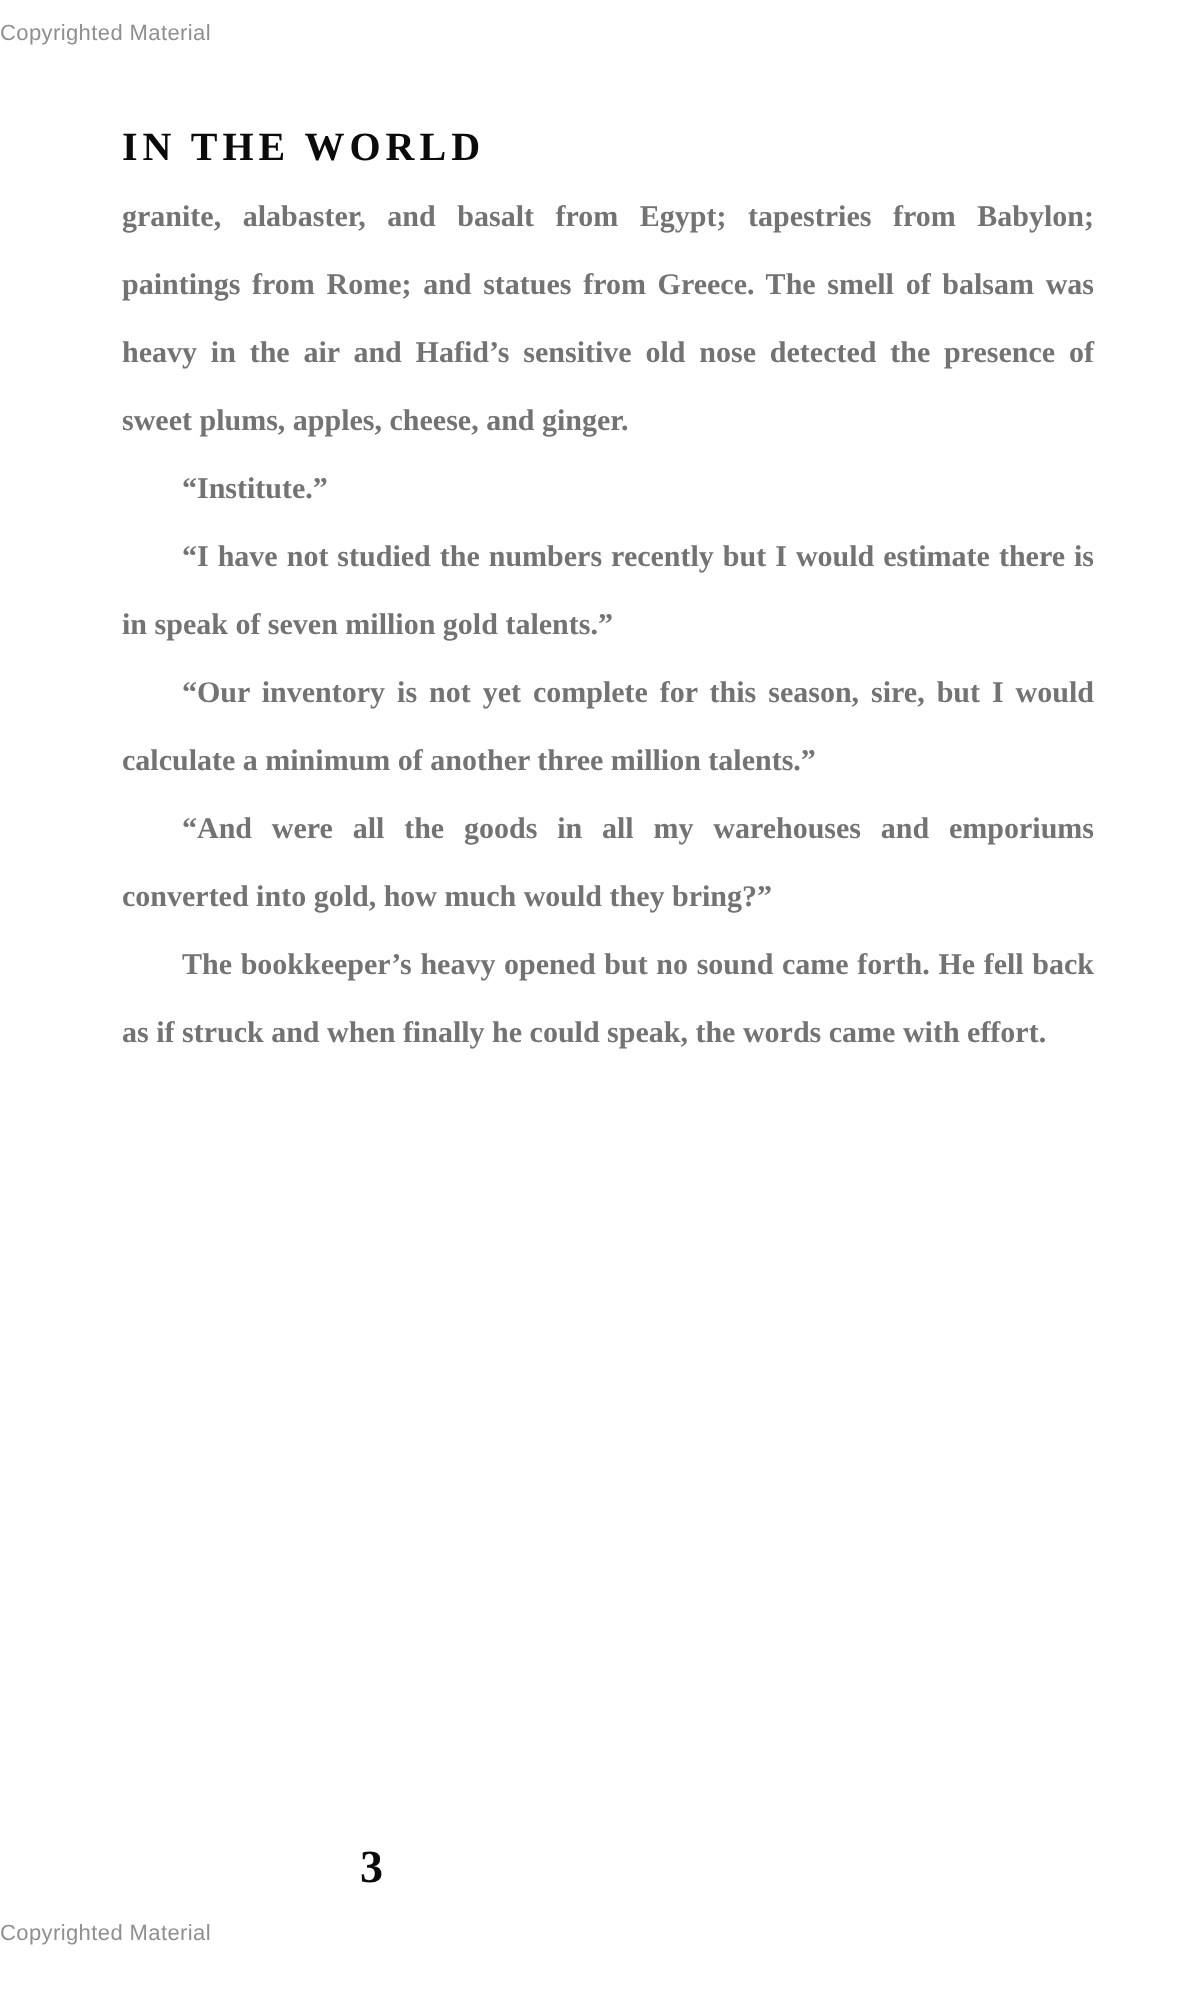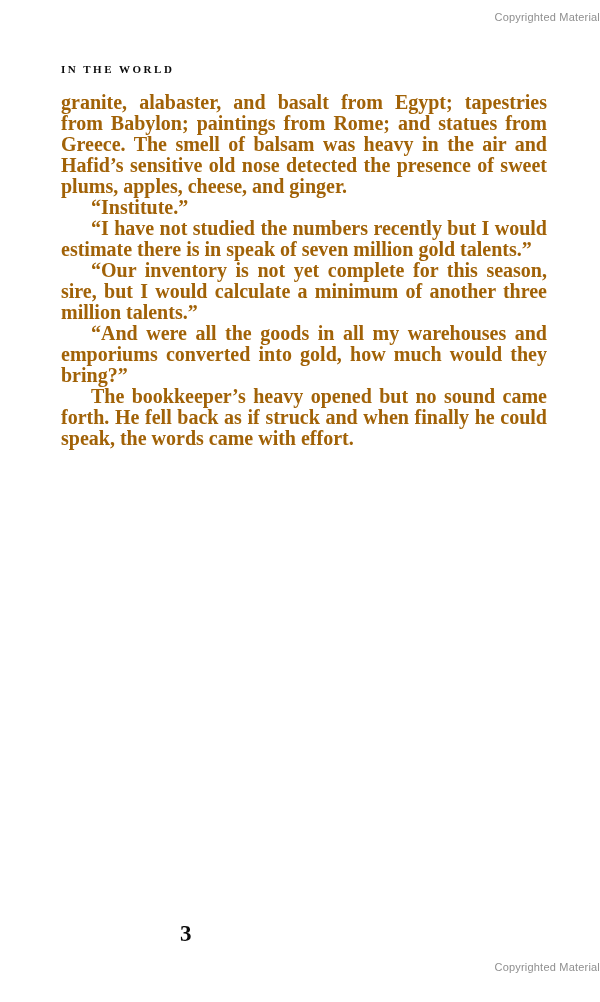--- a/index.html
+++ b/index.html
@@ -13,47 +13,47 @@
     height: 1002px;
     background: #ffffff;
     overflow: hidden;
     font-family: "Liberation Serif", serif;
     color: #0b0b0b;
   }
   .copyright {
     position: absolute;
     left: 0;
     width: 100%;
-    text-align: right;
+    text-align: left;
     font-family: "Liberation Sans", sans-serif;
     font-size: 11px;
     color: #8f8f8f;
     letter-spacing: 0.2px;
   }
   .copyright.top { top: 11px; }
   .copyright.bottom { top: 961px; }
   .running-header {
     position: absolute;
     top: 63px;
     left: 61px;
     font-weight: bold;
-    font-size: 11px;
+    font-size: 20px;
     letter-spacing: 2.5px;
     color: #0b0b0b;
   }
   .body-text {
     position: absolute;
     top: 92px;
     left: 61px;
     width: 486px;
     text-align: justify;
     font-weight: bold;
-    font-size: 20px;
-    line-height: 21px;
-    color: #a16207;
+    font-size: 15px;
+    line-height: 34px;
+    color: #737373;
   }
   .para {
     margin: 0;
     text-indent: 30px;
   }
   .para.no-indent {
     text-indent: 0;
   }
   .page-number {
     position: absolute;

